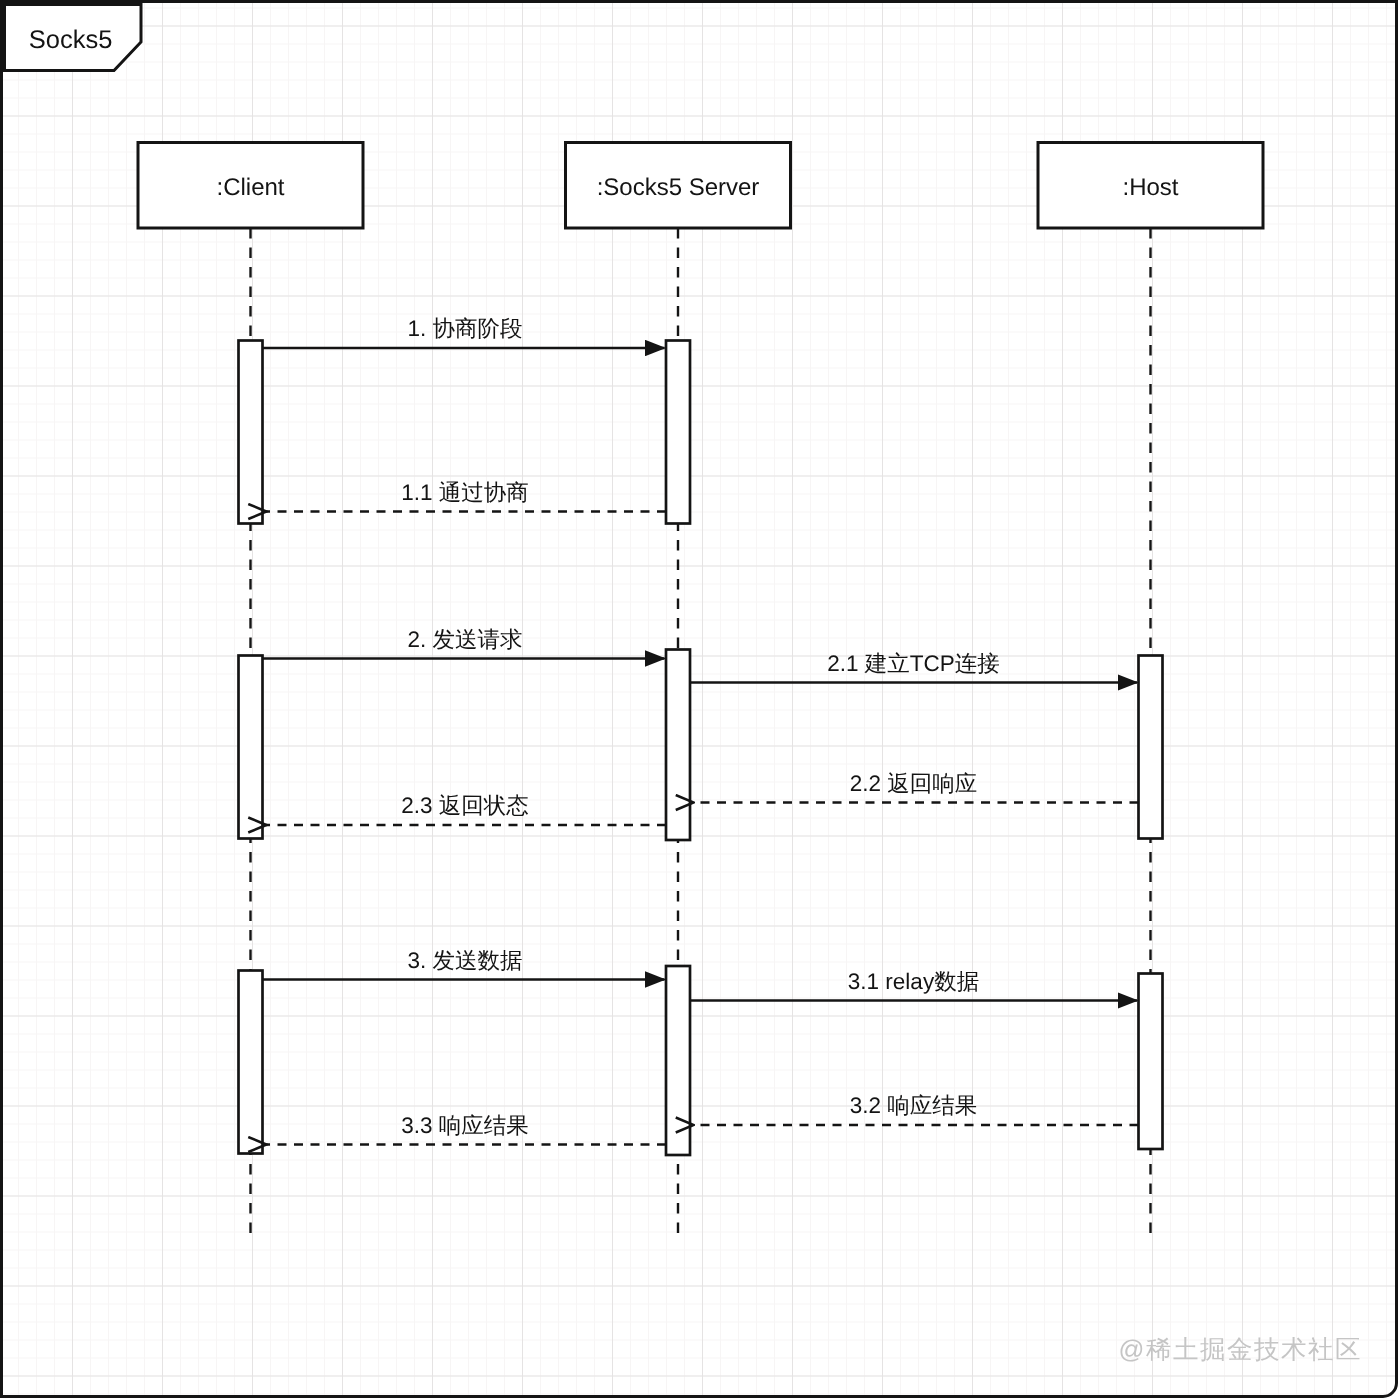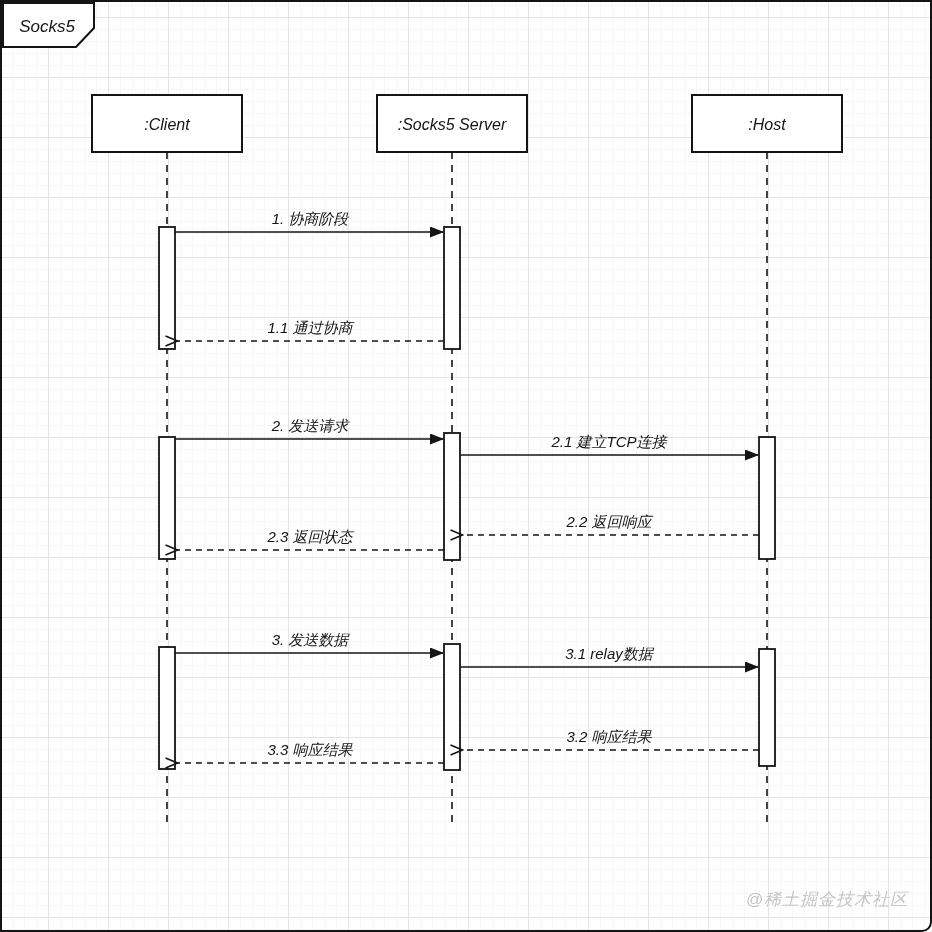--- a/index.html
+++ b/index.html
@@ -8,21 +8,20 @@
     position:relative;width:932px;height:932px;box-sizing:border-box;
     border:2px solid #141414;border-radius:0 0 10px 0;overflow:hidden;
     background-color:#ffffff;
     background-image:
       linear-gradient(#e5e3e3 1px, transparent 1px),
       linear-gradient(90deg,#e5e3e3 1px, transparent 1px),
       linear-gradient(#f7f5f5 1px, transparent 1px),
       linear-gradient(90deg,#f7f5f5 1px, transparent 1px);
     background-size:60px 60px,60px 60px,12px 12px,12px 12px;
     background-position:0 15px,46px 0,0 3px,10px 0;
-    font-style:italic;
   }
   svg{position:absolute;left:0;top:0;}
   .shape{fill:#ffffff;stroke:#141414;stroke-width:2;}
   .act{fill:#ffffff;stroke:#141414;stroke-width:1.8;}
   .lifeline{stroke:#141414;stroke-width:1.6;stroke-dasharray:7 6;fill:none;}
   .msg{stroke:#141414;stroke-width:1.7;fill:none;}
   .msg.dashed{stroke-dasharray:6 5;}
   .lbl{font-size:15px;fill:#141414;text-anchor:middle;}
   .plabel{font-size:16px;fill:#141414;text-anchor:middle;}
   .tab-lbl{font-size:17px;fill:#141414;text-anchor:middle;}

